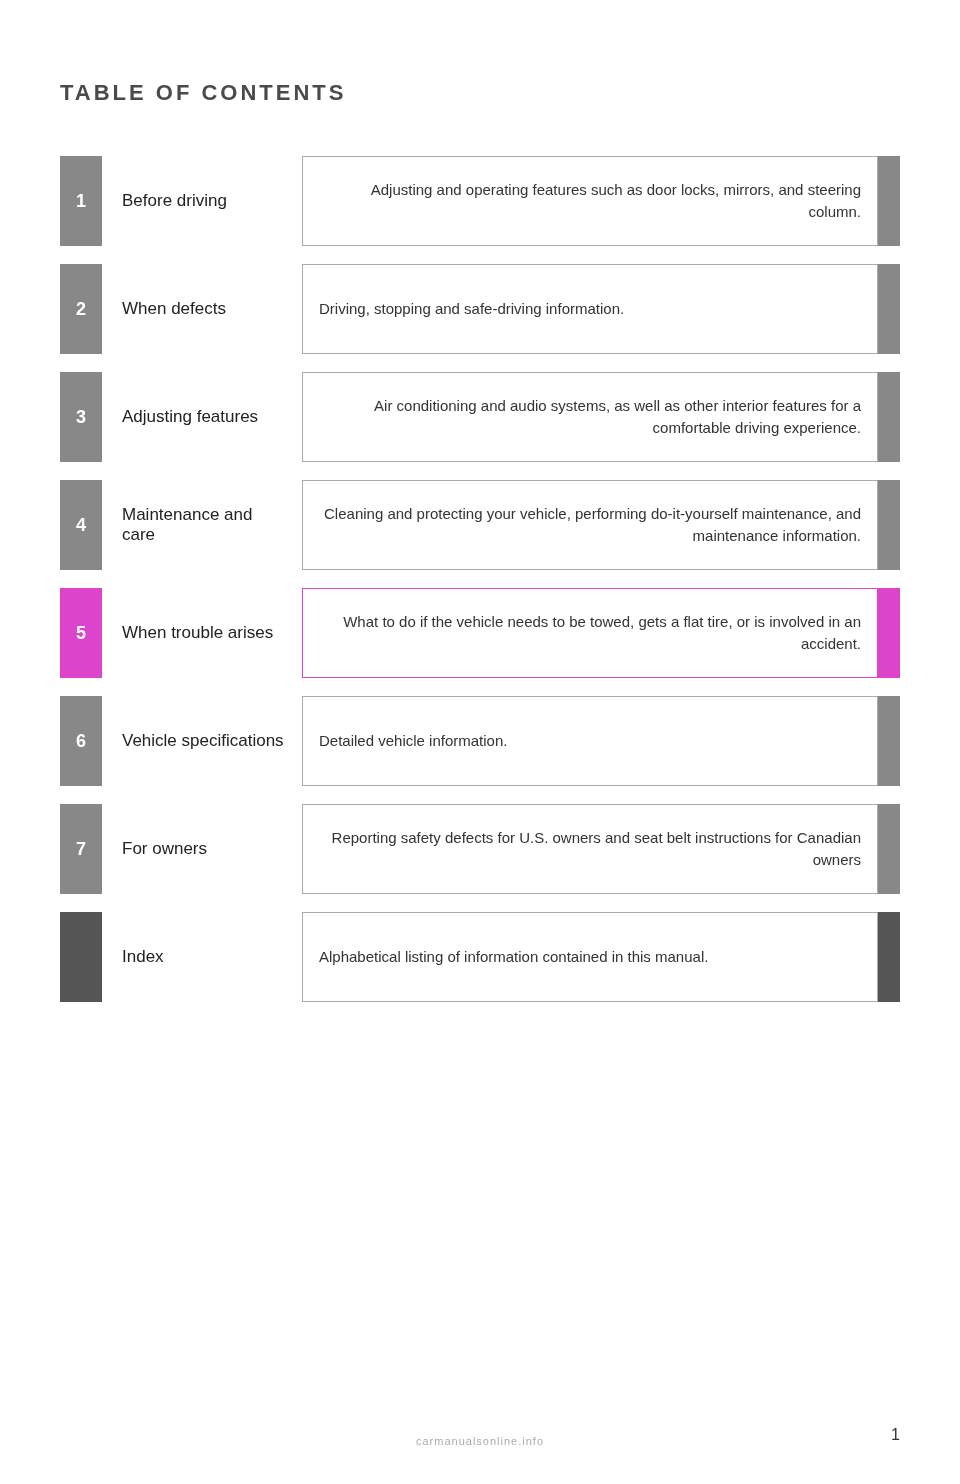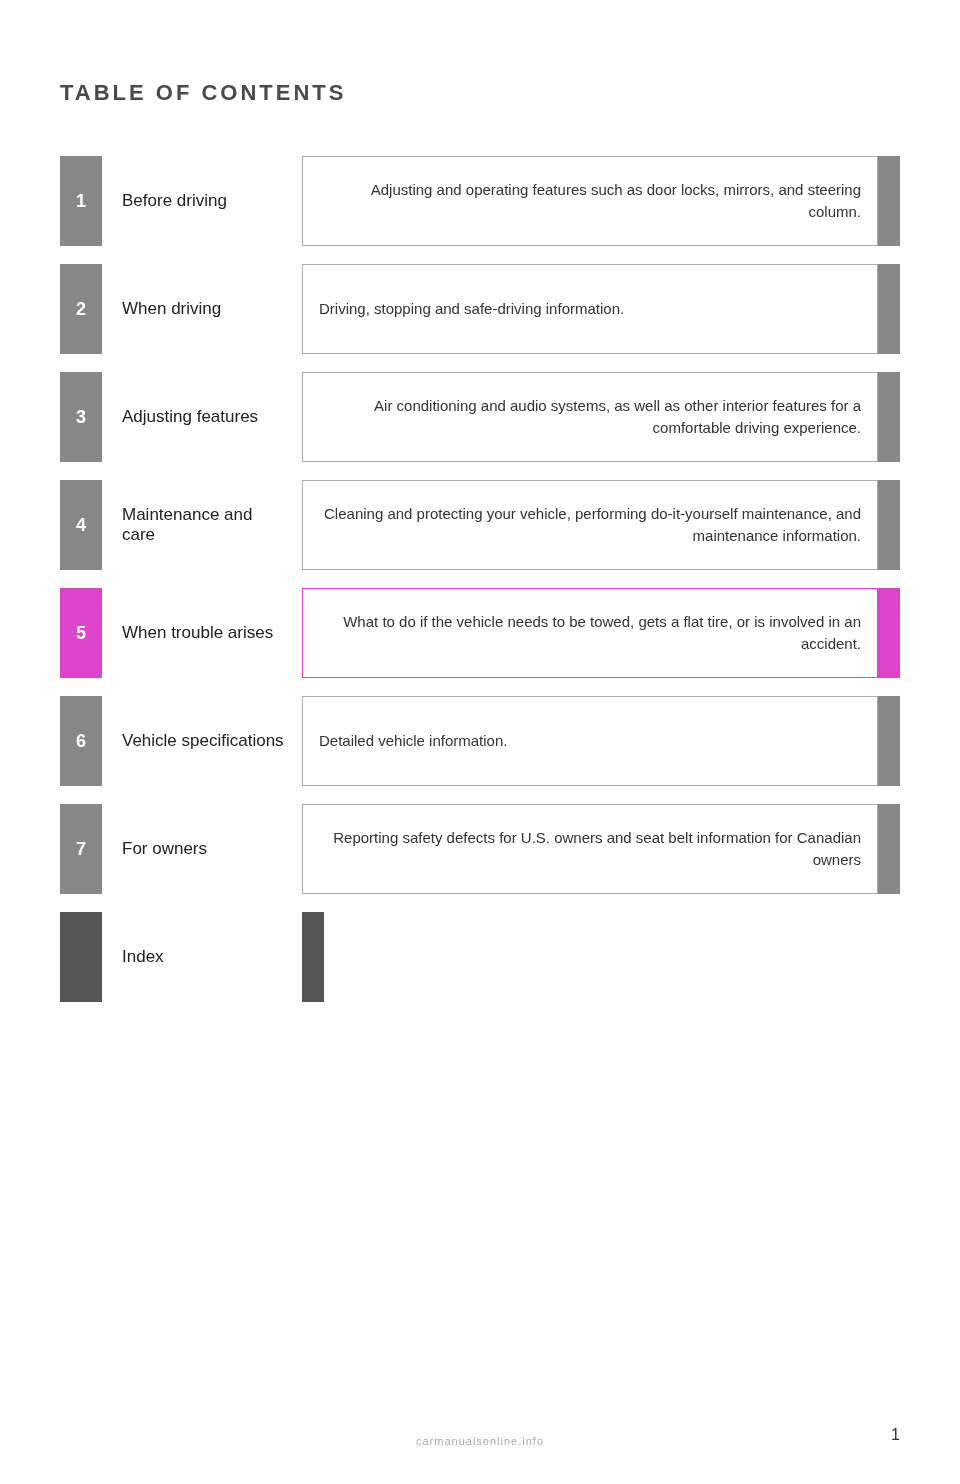--- a/index.html
+++ b/index.html
@@ -143,21 +143,21 @@
 
   <div class="toc-list">
   <div class="toc-item">
         <div class="number-block gray">1</div>
         <div class="chapter-label">Before driving</div>
         <div class="description-box">Adjusting and operating features such as door locks, mirrors, and steering column.</div>
         <div class="side-bar gray"></div>
       </div>
       <div class="toc-item">
         <div class="number-block gray">2</div>
-        <div class="chapter-label">When driving</div>
+        <div class="chapter-label">When defects</div>
         <div class="description-box">Driving, stopping and safe-driving information.</div>
         <div class="side-bar gray"></div>
       </div>
       <div class="toc-item">
         <div class="number-block gray">3</div>
         <div class="chapter-label">Adjusting features</div>
         <div class="description-box">Air conditioning and audio systems, as well as other interior features for a comfortable driving experience.</div>
         <div class="side-bar gray"></div>
       </div>
       <div class="toc-item">
@@ -174,25 +174,26 @@
       </div>
       <div class="toc-item">
         <div class="number-block gray">6</div>
         <div class="chapter-label">Vehicle specifications</div>
         <div class="description-box">Detailed vehicle information.</div>
         <div class="side-bar gray"></div>
       </div>
       <div class="toc-item">
         <div class="number-block gray">7</div>
         <div class="chapter-label">For owners</div>
-        <div class="description-box">Reporting safety defects for U.S. owners and seat belt information for Canadian owners</div>
+        <div class="description-box">Reporting safety defects for U.S. owners and seat belt instructions for Canadian owners</div>
         <div class="side-bar gray"></div>
       </div>
       <div class="toc-item">
         <div class="number-block dark"></div>
         <div class="chapter-label">Index</div>
+        <div class="description-box">Alphabetical listing of information contained in this manual.</div>
         <div class="side-bar dark"></div>
       </div>
     </div>
 
   <div class="page-number">1</div>
   <div class="watermark">carmanualsonline.info</div>
 </div>
 
 </body></html>

